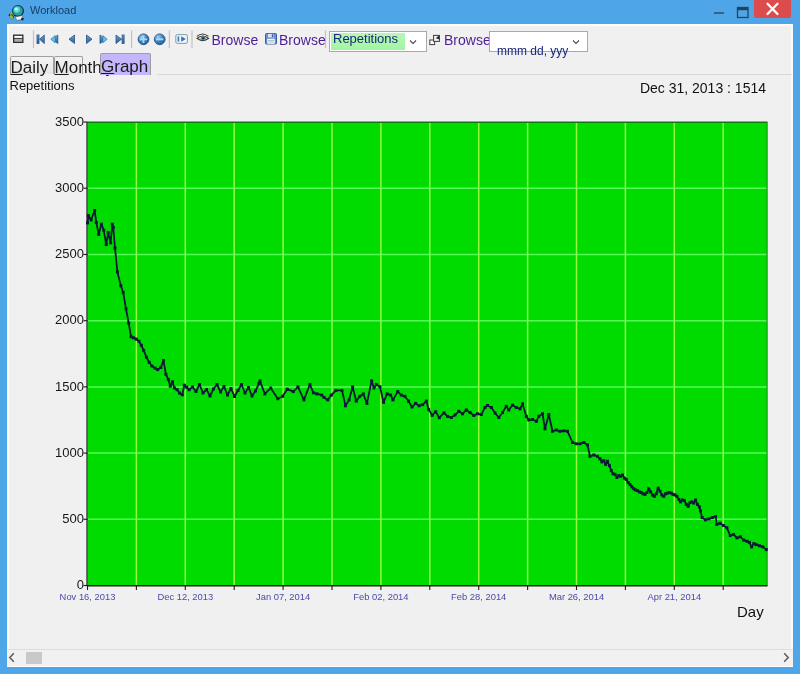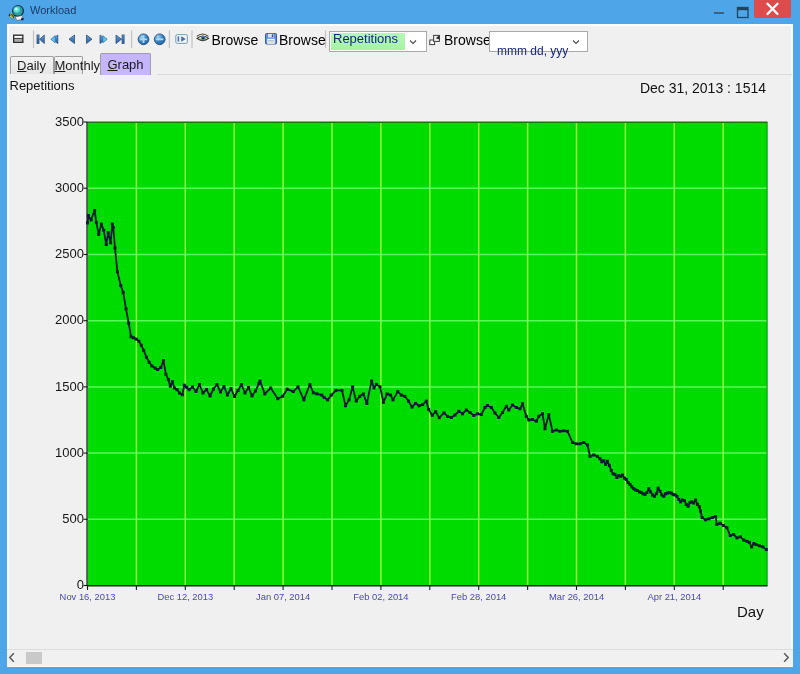--- a/index.html
+++ b/index.html
@@ -1,22 +1,22 @@
 <!DOCTYPE html>
 <html><head><meta charset="utf-8"><style>
 *{margin:0;padding:0;box-sizing:border-box}
 body{font-family:"Liberation Sans",sans-serif;}
 #win{position:relative;width:800px;height:674px;background:#4EA6E8;overflow:hidden}
 #client{position:absolute;left:7px;top:24px;width:786px;height:643px;background:#f0f0f0;border:2px solid #fbfbfb}
 .abs{position:absolute}
 #titletxt{position:absolute;left:30px;top:3.5px;font-size:11px;color:#1b3c66}
 #closebtn{position:absolute;left:754px;top:0;width:37px;height:18px;background:#dd4c4c;border-radius:0 0 2px 2px}
-.tbtext{position:absolute;font-size:14px;color:#000000;top:32px}
+.tbtext{position:absolute;font-size:14px;color:#4c1d95;top:32px}
 .combo{position:absolute;top:31px;height:21px;background:#fff;border:1px solid #a9a9a9;font-size:13px;color:#182878}
-.tab{position:absolute;font-size:13px;color:#1b1b1b;text-align:center;border:1px solid #9f9f9f;border-bottom:none;border-radius:2px 2px 0 0;background:linear-gradient(#f3f3f3,#e6e6e6)}
+.tab{position:absolute;font-size:17px;color:#1b1b1b;text-align:left;border:1px solid #9f9f9f;border-bottom:none;border-radius:2px 2px 0 0;background:linear-gradient(#f3f3f3,#e6e6e6)}
 #paneline{position:absolute;left:156.5px;top:73.5px;width:635px;height:1px;background:#d9d9d9}
 .ylab{font-size:13px;fill:#161616}
 .xlab{font-size:9.4px;fill:#4a4aae}
 #sbar{position:absolute;left:7px;top:649px;width:786px;height:17px;background:#f1f1f1;border-top:1px solid #dcdcdc}
 #thumb{position:absolute;left:25.5px;top:651.5px;width:16px;height:12.5px;background:#c9c9c9}
 </style></head><body>
 <div id="win">
 
   <svg class="abs" style="left:8px;top:3px" width="18" height="19" viewBox="0 0 18 19">
     <polygon points="2,10 6,14 4.5,16.5 0.5,12.5" fill="#1a2a50"></polygon>

